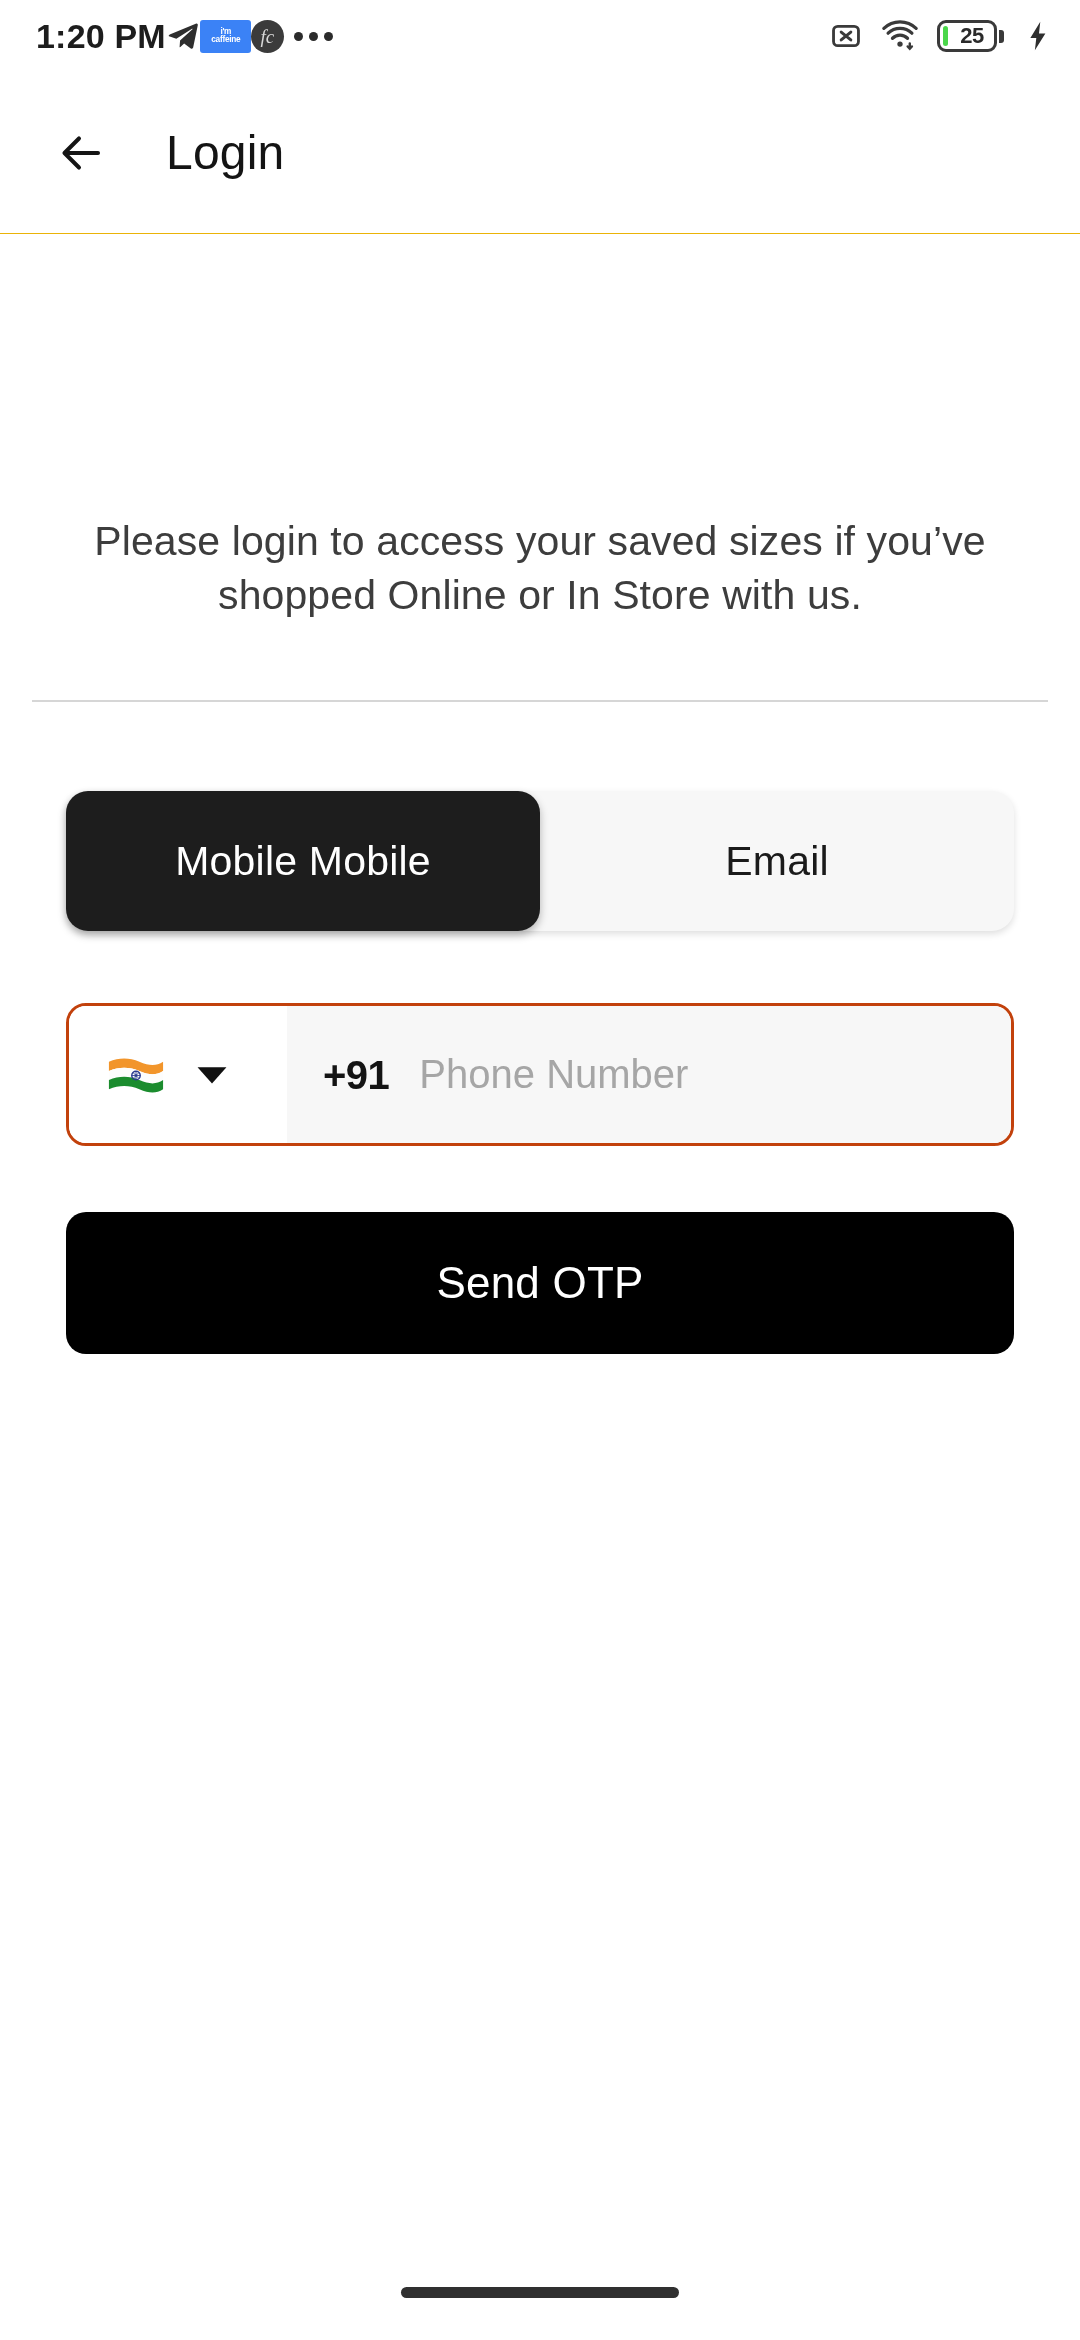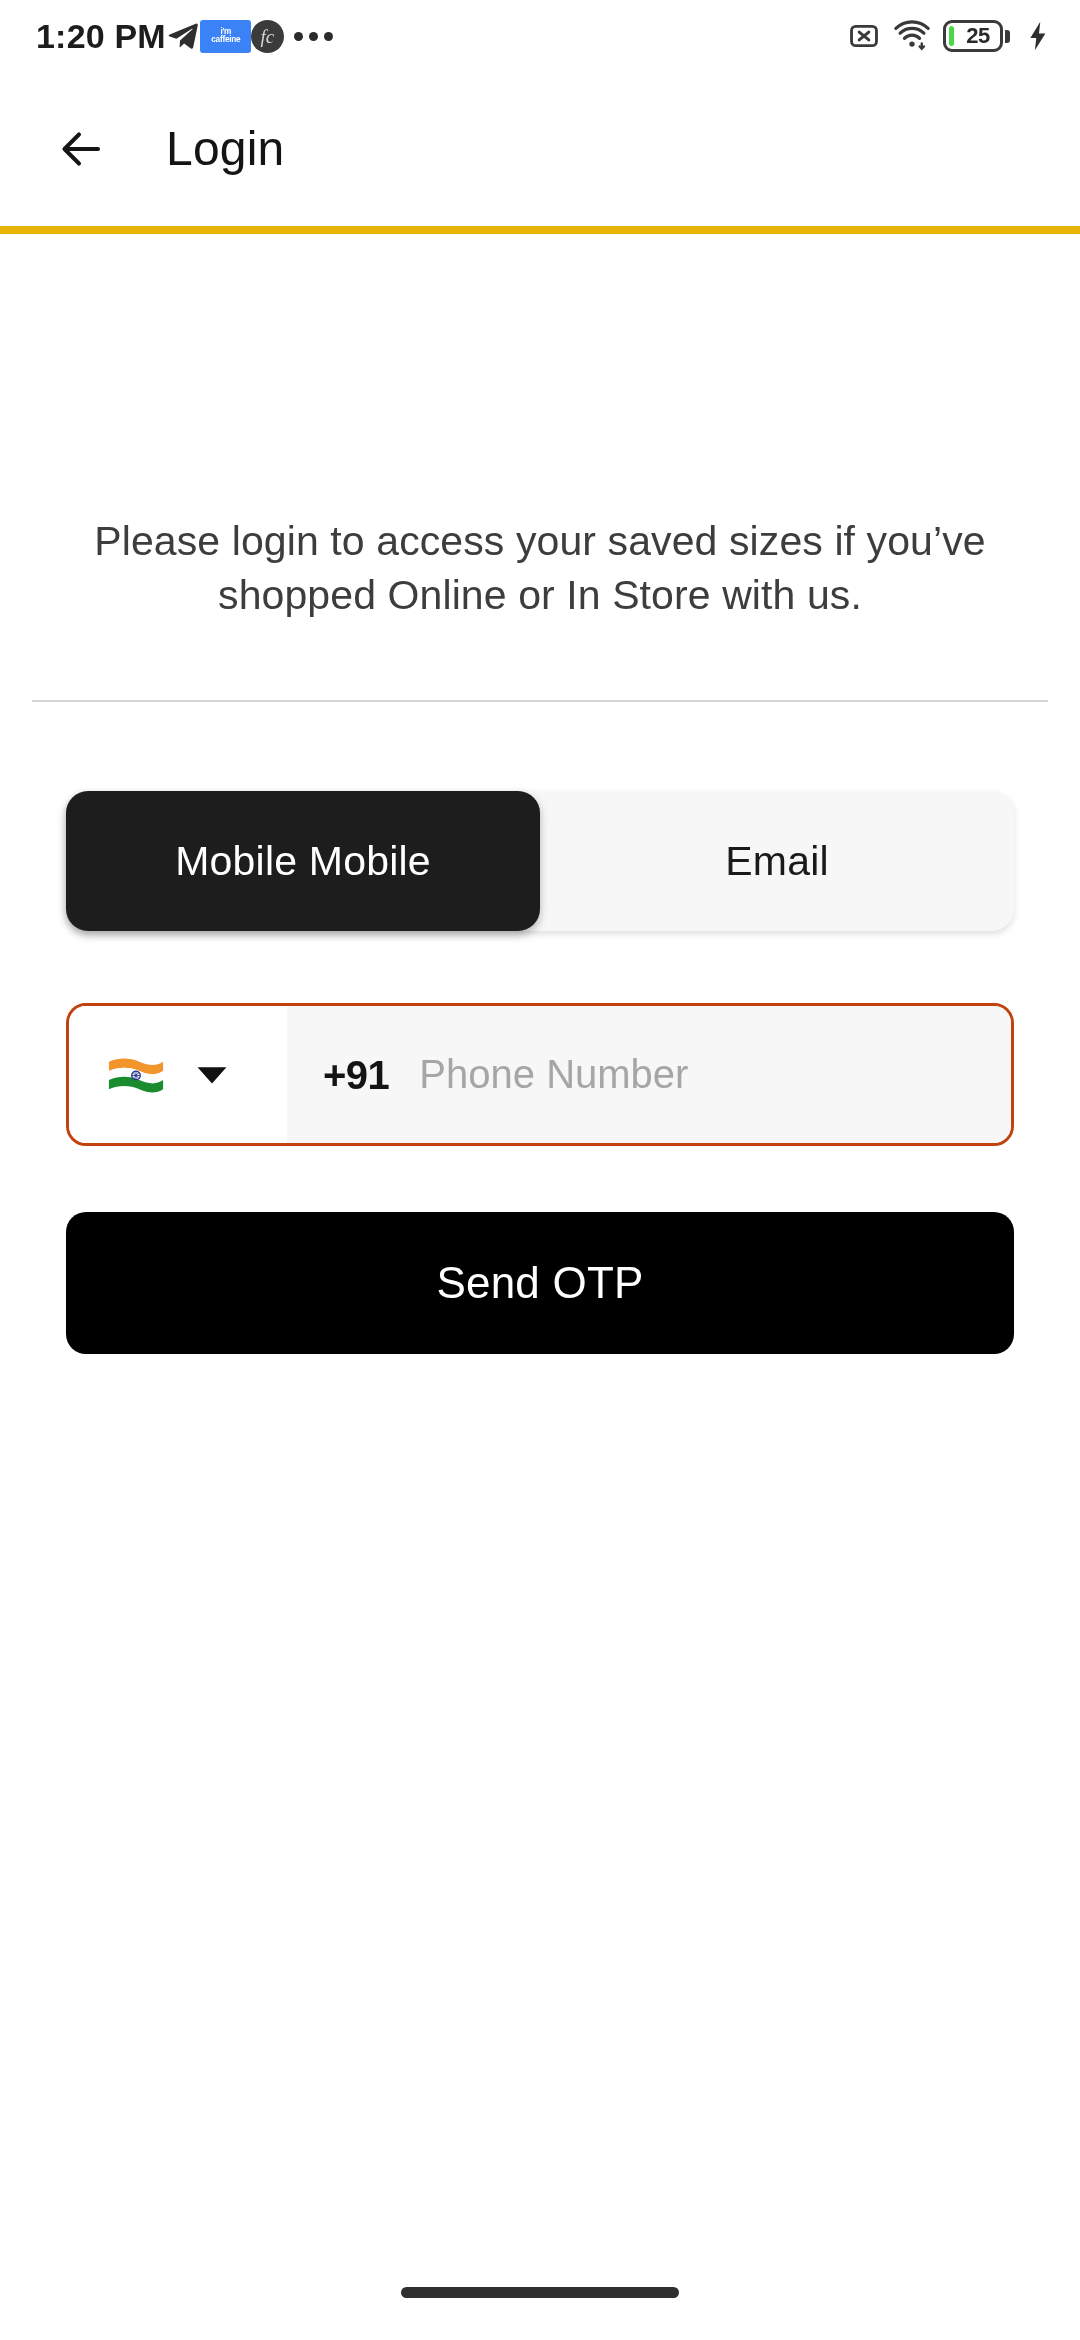--- a/index.html
+++ b/index.html
@@ -85,21 +85,21 @@
   .dots-icon i {
     width: 9px; height: 9px;
     border-radius: 50%;
     background: #2b2b2b;
     display: block;
   }
 
   .status-right {
     display: flex;
     align-items: center;
-    gap: 12px;
+    gap: 18px;
   }
   .sim-icon { width: 34px; height: 34px; display: block; }
   .wifi-icon { width: 38px; height: 34px; display: block; }
   .battery-wrap {
     display: flex;
     align-items: center;
     gap: 2px;
   }
   .battery-body {
     position: relative;
@@ -134,21 +134,21 @@
   .bolt-icon { width: 28px; height: 34px; display: block; margin-left: 2px; }
 
   
   .app-bar {
     height: 162px;
     flex: 0 0 162px;
     display: flex;
     align-items: center;
     padding-left: 40px;
     background: #ffffff;
-    border-bottom: 8px solid #eab308;
+    border-bottom: 1px solid #eab308;
   }
   .back-button {
     width: 84px; height: 84px;
     display: flex;
     align-items: center;
     justify-content: center;
     flex: 0 0 84px;
   }
   .back-icon { width: 52px; height: 52px; display: block; }
   .app-title {

